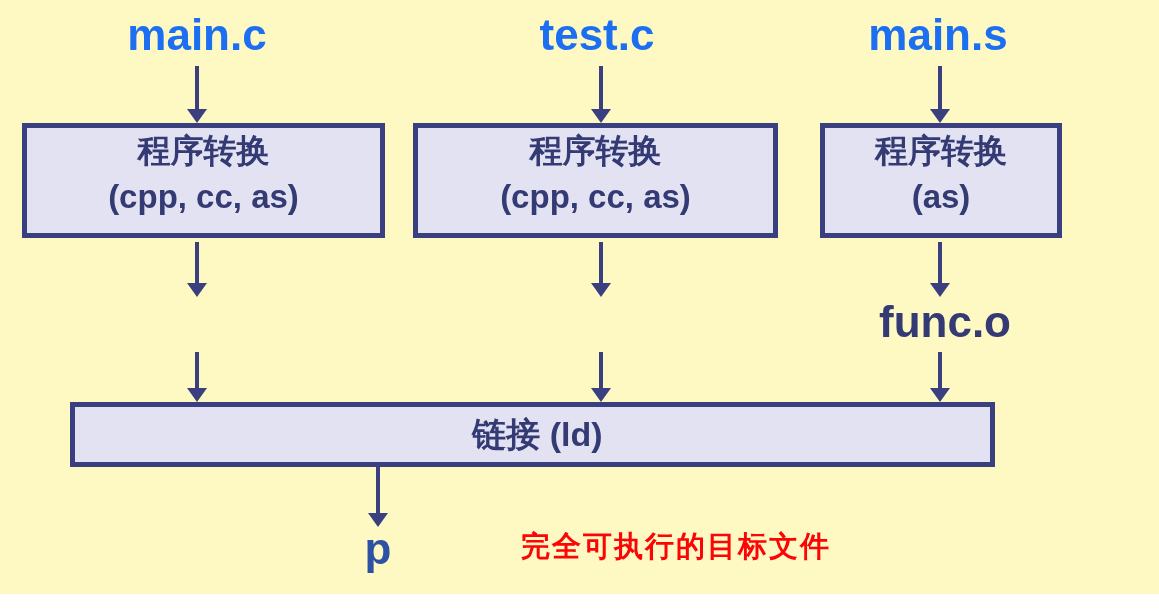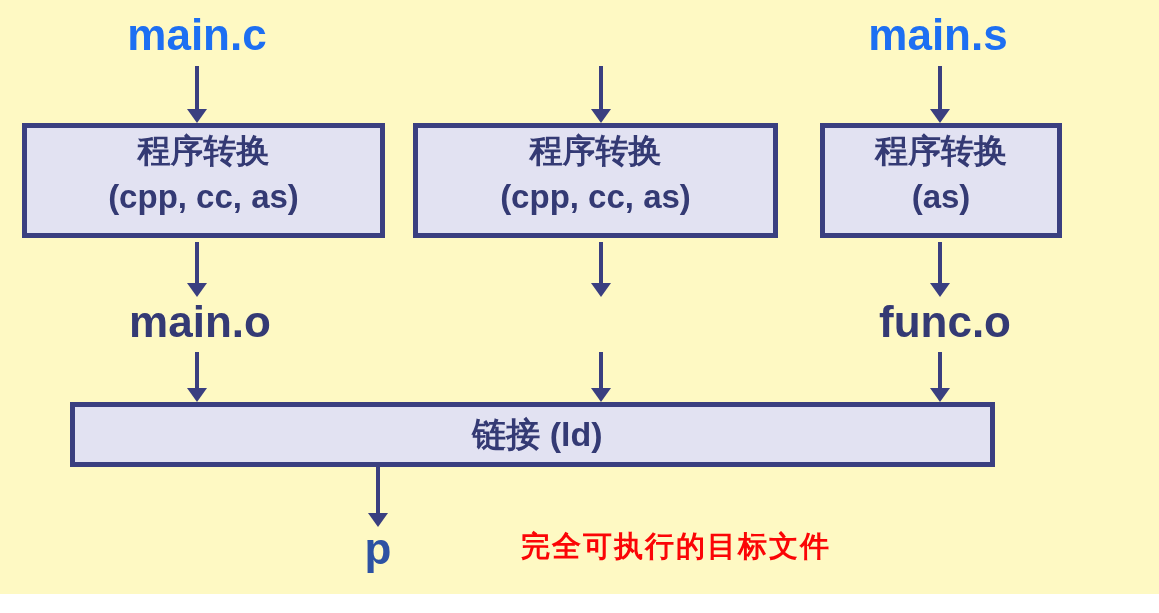--- a/index.html
+++ b/index.html
@@ -101,23 +101,23 @@
 
 <div class="canvas">
 
   <div class="label src-label" style="left:197px; top:10px;">main.c</div>
   <div class="arrow" style="left:197px; top:66px; height:43px;"></div>
   <div class="stage-box" style="left:22px; top:123px; width:363px; height:115px;">
     <span>程序转换</span>
     <span>(cpp, cc, as)</span>
   </div>
   <div class="arrow" style="left:197px; top:242px; height:41px;"></div>
-  <div class="label obj-label" style="left:200px; top:296px;">main.o</div>
   <div class="arrow" style="left:197px; top:352px; height:36px;"></div>
 
+  <div class="label src-label" style="left:597px; top:10px;">test.c</div>
   <div class="arrow" style="left:601px; top:66px; height:43px;"></div>
   <div class="stage-box" style="left:413px; top:123px; width:365px; height:115px;">
     <span>程序转换</span>
     <span>(cpp, cc, as)</span>
   </div>
   <div class="arrow" style="left:601px; top:242px; height:41px;"></div>
   <div class="arrow" style="left:601px; top:352px; height:36px;"></div>
 
   <div class="label src-label" style="left:938px; top:10px;">main.s</div>
   <div class="arrow" style="left:940px; top:66px; height:43px;"></div>

